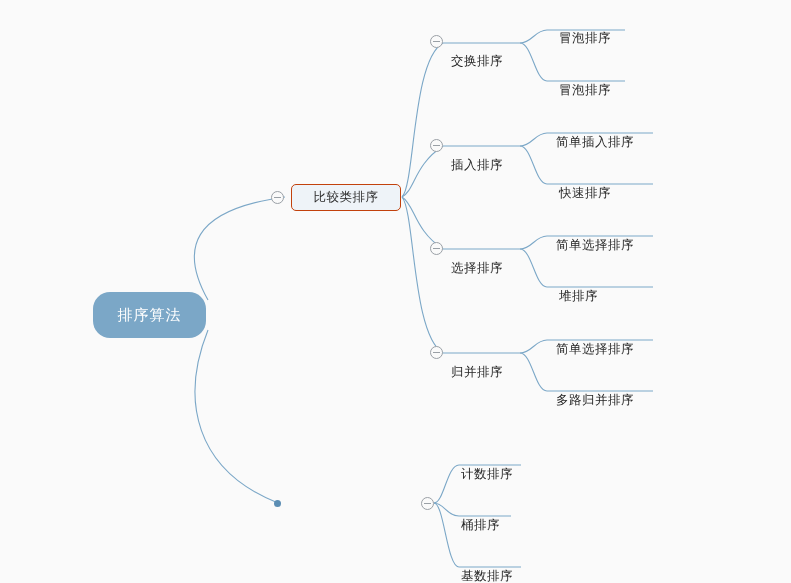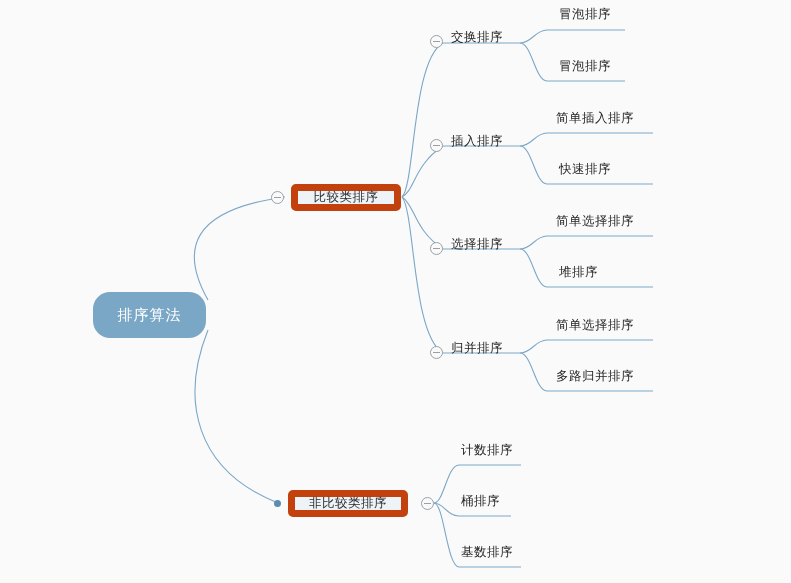--- a/index.html
+++ b/index.html
@@ -45,39 +45,40 @@
     font-size: 15px;
     letter-spacing: 1px;
     white-space: nowrap;
   }
 
   
   .node-box {
     position: absolute;
     box-sizing: border-box;
     background: #eef3f8;
-    border: 7px solid #c2410c;
+    border: 1px solid #c2410c;
     border-radius: 5px;
     color: #2b2b2b;
     display: flex;
     align-items: center;
     justify-content: center;
     font-size: 12.5px;
     letter-spacing: 0.5px;
     white-space: nowrap;
   }
 
   
   .node-text {
     position: absolute;
     color: #262626;
     font-size: 12.5px;
     letter-spacing: 0.5px;
     white-space: nowrap;
     line-height: 1;
+    margin-top: 24px;
   }
 
   
   .toggle {
     position: absolute;
     width: 13px;
     height: 13px;
     box-sizing: border-box;
     border: 1px solid #9aa0a6;
     border-radius: 50%;
@@ -154,21 +155,20 @@
 
     </g>
   </svg>
 
   <div class="node-root" style="left:93px; top:292px; width:113px; height:46px;">排序算法</div>
 
   <div class="toggle" style="left:271px; top:191px;"></div>
   <div class="node-box" style="left:291px; top:184px; width:110px; height:27px;">比较类排序</div>
 
   <div class="dot" style="left:274px; top:500px;"></div>
-  <div class="node-box" style="left:288px; top:490px; width:120px; height:27px;">非比较类排序</div>
   <div class="toggle" style="left:421px; top:497px;"></div>
 
   <div class="toggle" style="left:430px; top:35px;"></div>
   <div class="node-text" style="left:451px; top:31px;">交换排序</div>
 
   <div class="toggle" style="left:430px; top:139px;"></div>
   <div class="node-text" style="left:451px; top:135px;">插入排序</div>
 
   <div class="toggle" style="left:430px; top:242px;"></div>
   <div class="node-text" style="left:451px; top:238px;">选择排序</div>

